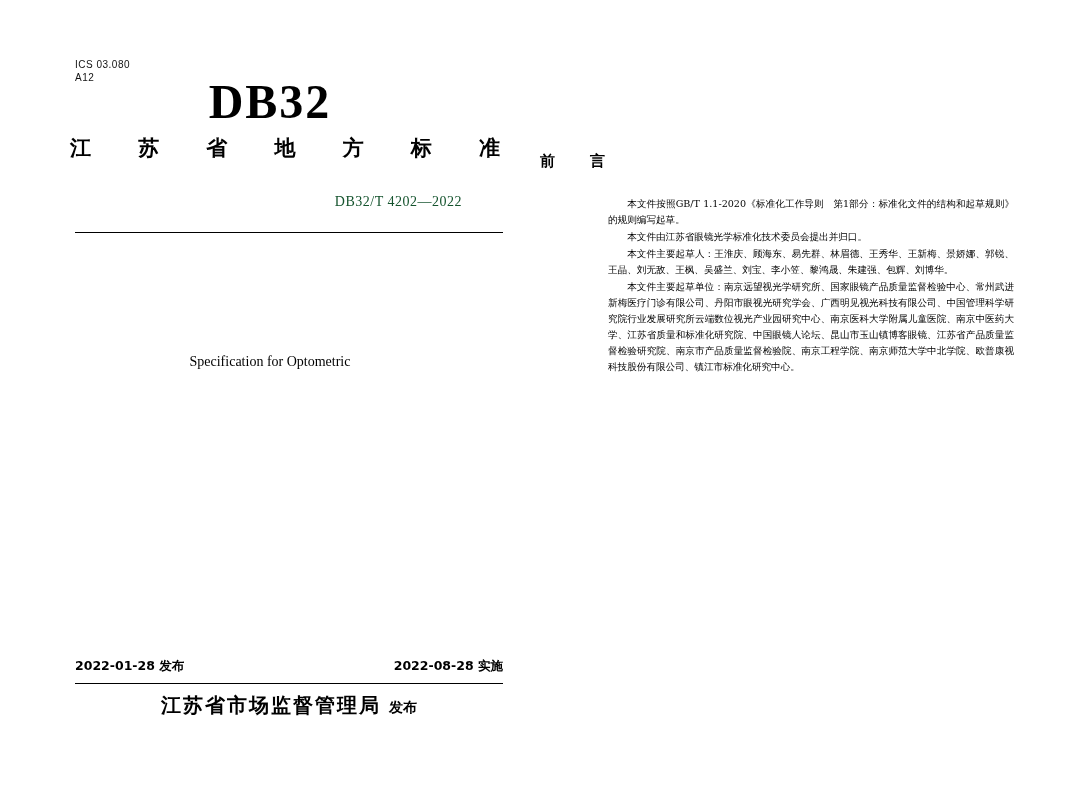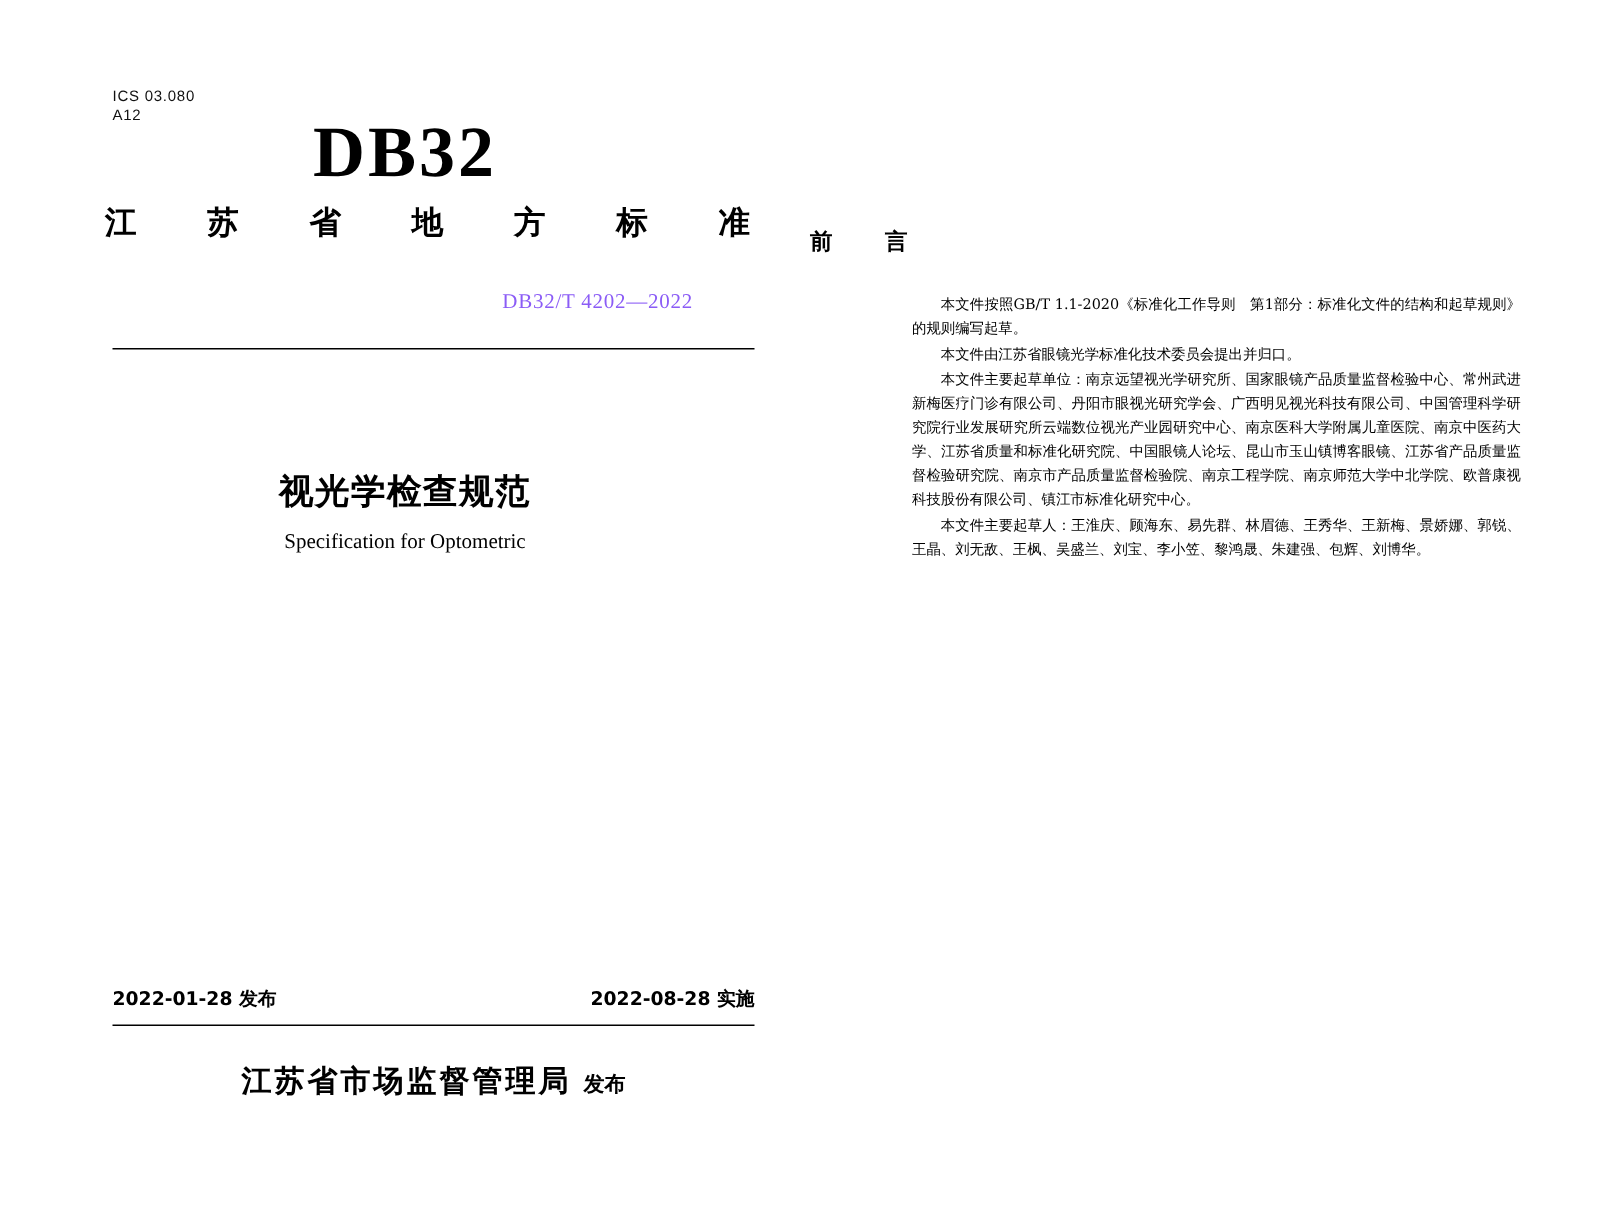--- a/index.html
+++ b/index.html
@@ -65,21 +65,21 @@
   }
   .prov-line span { display: inline-block; }
 
   .std-no {
     position: absolute;
     right: 78px;
     top: 194px;
     font-family: "Liberation Serif", serif;
     font-size: 14px;
     letter-spacing: 0.5px;
-    color: #8b5cf6;
+    color: #14532d;
   }
   .rule-top {
     position: absolute;
     left: 75px;
     top: 232px;
     width: 428px;
     height: 0;
     border-top: 1.6px solid #000;
   }
   .title-cn {
@@ -132,21 +132,20 @@
     display: flex;
     align-items: baseline;
     justify-content: center;
   }
   .issuer-name {
     font-family: "DejaVu Serif", serif;
     font-size: 20px;
     font-weight: bold;
     letter-spacing: 2px;
     color: #000;
-    margin-top: 15px;
   }
   .issuer-verb {
     font-family: "DejaVu Serif", serif;
     font-size: 14px;
     font-weight: bold;
     margin-left: 8px;
     color: #000;
   }
 
   
@@ -206,21 +205,20 @@
       <span>地</span>
       <span>方</span>
       <span>标</span>
       <span>准</span>
     </div>
 
     <div class="std-no">DB32/T  4202—2022</div>
 
     <div class="rule-top"></div>
 
-    <div class="title-cn">视光学检查规范</div>
     <div class="title-en">Specification for Optometric</div>
 
     <div class="date-row">
       <span>2022-01-28 发布</span>
       <span>2022-08-28 实施</span>
     </div>
 
     <div class="rule-bottom"></div>
 
     <div class="issuer-row">
@@ -228,18 +226,18 @@
       <span class="issuer-verb">发布</span>
     </div>
 
   </div>
 
   <div class="foreword">
     <div class="fw-title">前　言</div>
     <div class="fw-body">
       <p>本文件按照GB/T 1.1-2020《标准化工作导则　第1部分：标准化文件的结构和起草规则》的规则编写起草。</p>
       <p>本文件由江苏省眼镜光学标准化技术委员会提出并归口。</p>
+      <p>本文件主要起草人：王淮庆、顾海东、易先群、林眉德、王秀华、王新梅、景娇娜、郭锐、王晶、刘无敌、王枫、吴盛兰、刘宝、李小笠、黎鸿晟、朱建强、包辉、刘博华。</p>
       <p>本文件主要起草单位：南京远望视光学研究所、国家眼镜产品质量监督检验中心、常州武进新梅医疗门诊有限公司、丹阳市眼视光研究学会、广西明见视光科技有限公司、中国管理科学研究院行业发展研究所云端数位视光产业园研究中心、南京医科大学附属儿童医院、南京中医药大学、江苏省质量和标准化研究院、中国眼镜人论坛、昆山市玉山镇博客眼镜、江苏省产品质量监督检验研究院、南京市产品质量监督检验院、南京工程学院、南京师范大学中北学院、欧普康视科技股份有限公司、镇江市标准化研究中心。</p>
-      <p>本文件主要起草人：王淮庆、顾海东、易先群、林眉德、王秀华、王新梅、景娇娜、郭锐、王晶、刘无敌、王枫、吴盛兰、刘宝、李小笠、黎鸿晟、朱建强、包辉、刘博华。</p>
     </div>
   </div>
 
 </div>
 
 </body></html>

